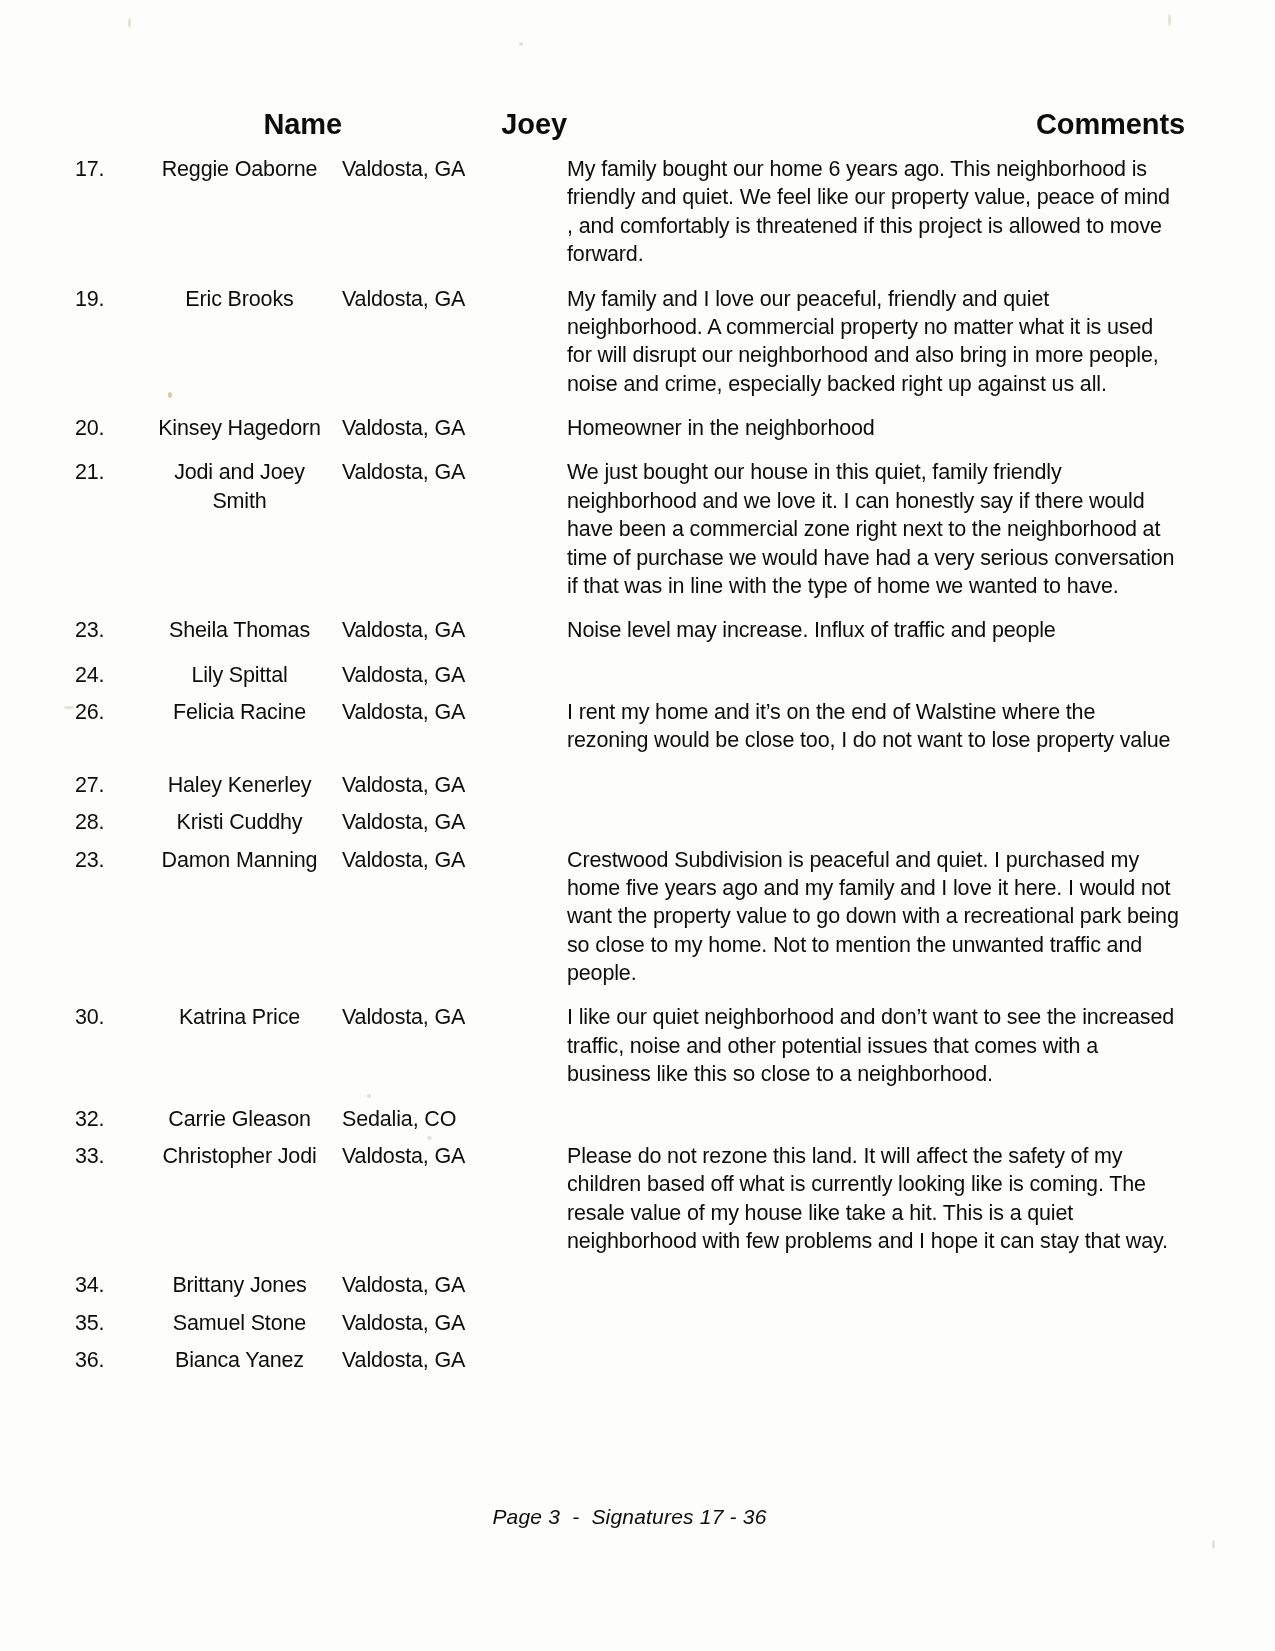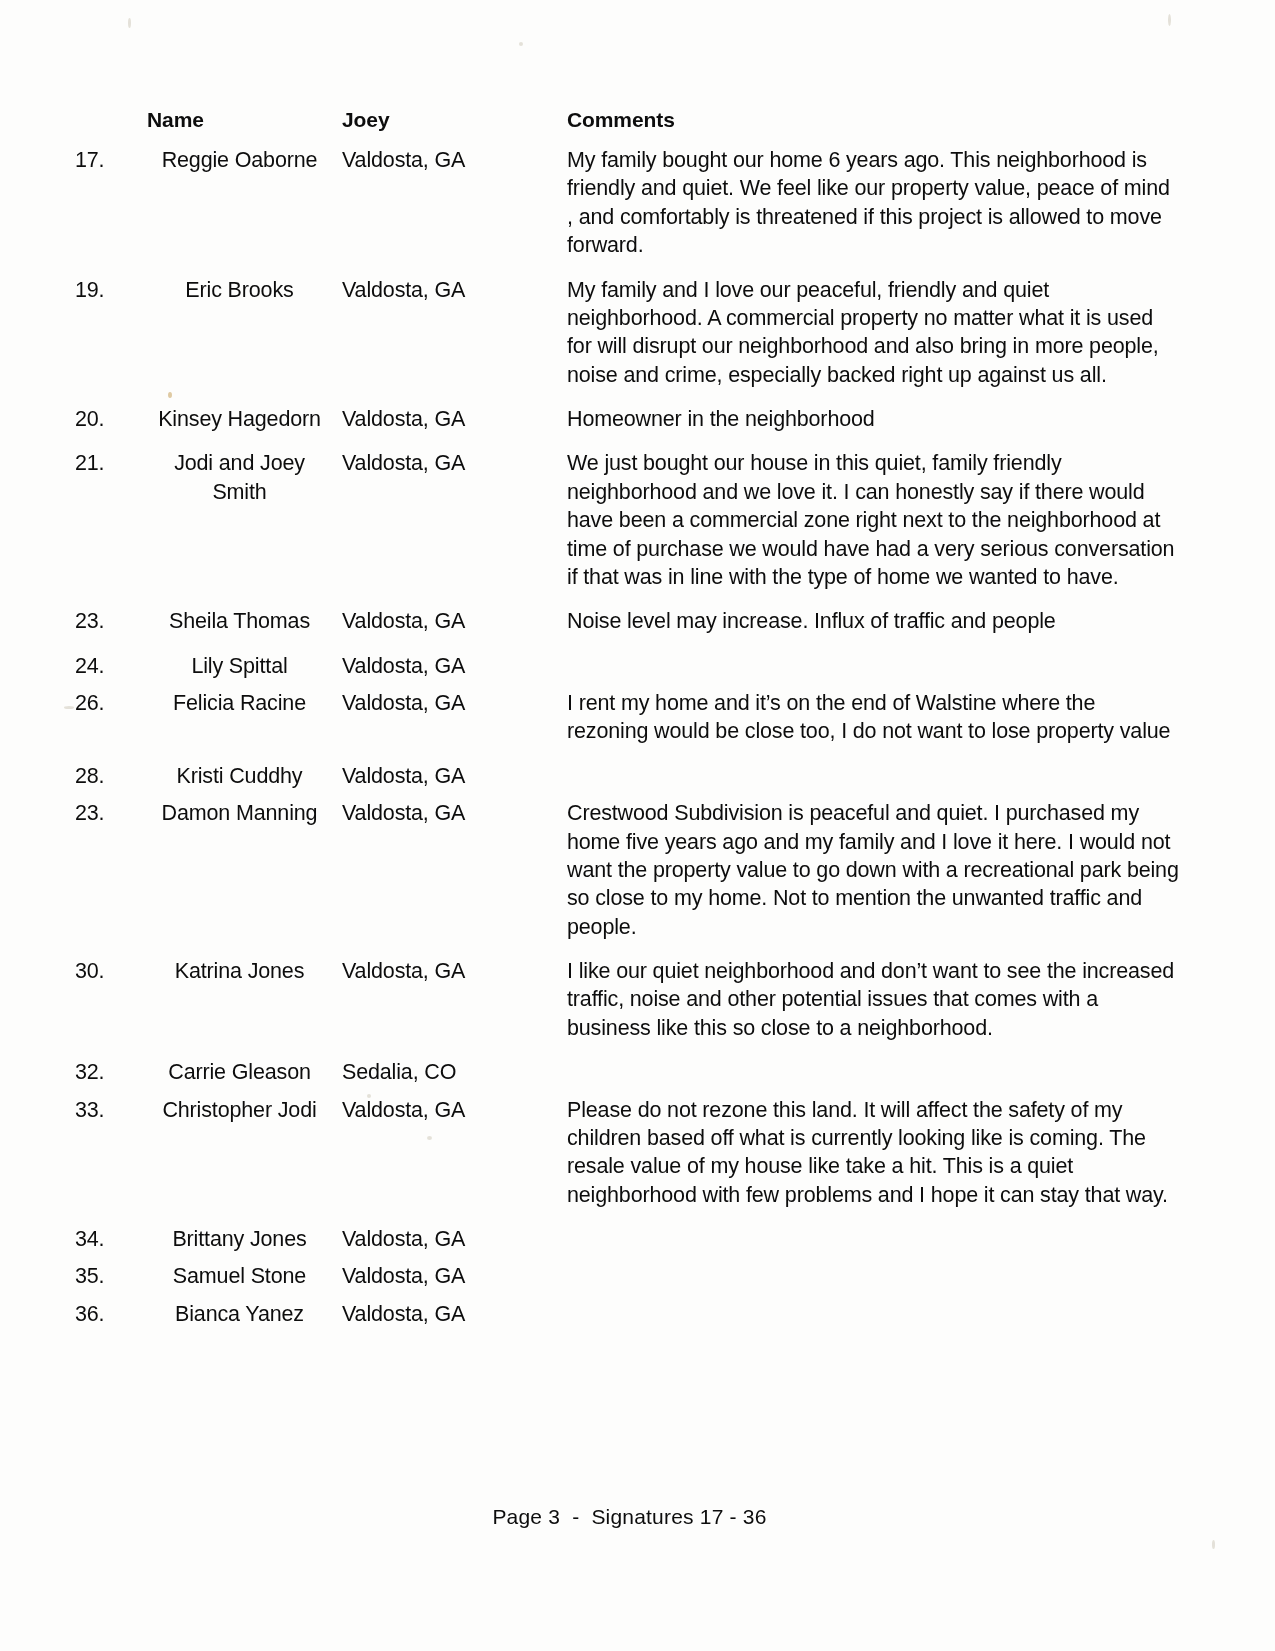--- a/index.html
+++ b/index.html
@@ -37,23 +37,23 @@
     border-collapse: collapse;
     width: 1110px;
     table-layout: fixed;
   }
   table.sig col.c-num   { width: 72px;  }
   table.sig col.c-name  { width: 195px; }
   table.sig col.c-from  { width: 225px; }
   table.sig col.c-comm  { width: 618px; }
 
   th {
-    text-align: left;
+    text-align: right;
     font-weight: bold;
-    font-size: 21px;
+    font-size: 29px;
     padding: 0 0 14px 0;
     vertical-align: bottom;
     letter-spacing: -0.1px;
   }
   th.num { }
   td {
     vertical-align: top;
     font-size: 21.5px;
     line-height: 1.32;
     padding: 0 0 9px 0;
@@ -63,20 +63,21 @@
   td.name  { padding-right: 10px; text-align: center; }
   td.from  { white-space: nowrap; }
   td.comm  { padding-right: 4px; padding-bottom: 16px; }
 
   .footer {
     position: absolute;
     left: 0;
     right: 16px;
     top: 1505px;
     text-align: center;
+    font-style: italic;
     font-size: 21px;
     letter-spacing: 0.2px;
   }
   .footer .sep { padding: 0 12px; }
 </style>
 </head>
 <body>
 
 <div class="page">
   <div class="speck" style="left:128px; top:18px; width:3px; height:10px;"></div>
@@ -142,34 +143,40 @@
           <td class="from">Valdosta, GA</td>
           <td class="comm"></td>
         </tr>
         <tr>
           <td class="num">26.</td>
           <td class="name">Felicia Racine</td>
           <td class="from">Valdosta, GA</td>
           <td class="comm">I rent my home and it’s on the end of Walstine where the rezoning would be close too, I do not want to lose property value</td>
         </tr>
         <tr>
+          <td class="num">27.</td>
+          <td class="name">Haley Kenerley</td>
+          <td class="from">Valdosta, GA</td>
+          <td class="comm"></td>
+        </tr>
+        <tr>
           <td class="num">28.</td>
           <td class="name">Kristi Cuddhy</td>
           <td class="from">Valdosta, GA</td>
           <td class="comm"></td>
         </tr>
         <tr>
           <td class="num">23.</td>
           <td class="name">Damon Manning</td>
           <td class="from">Valdosta, GA</td>
           <td class="comm">Crestwood Subdivision is peaceful and quiet. I purchased my home five years ago and my family and I love it here. I would not want the property value to go down with a recreational park being so close to my home. Not to mention the unwanted traffic and people.</td>
         </tr>
         <tr>
           <td class="num">30.</td>
-          <td class="name">Katrina Jones</td>
+          <td class="name">Katrina Price</td>
           <td class="from">Valdosta, GA</td>
           <td class="comm">I like our quiet neighborhood and don’t want to see the increased traffic, noise and other potential issues that comes with a business like this so close to a neighborhood.</td>
         </tr>
         <tr>
           <td class="num">32.</td>
           <td class="name">Carrie Gleason</td>
           <td class="from">Sedalia, CO</td>
           <td class="comm"></td>
         </tr>
         <tr>

